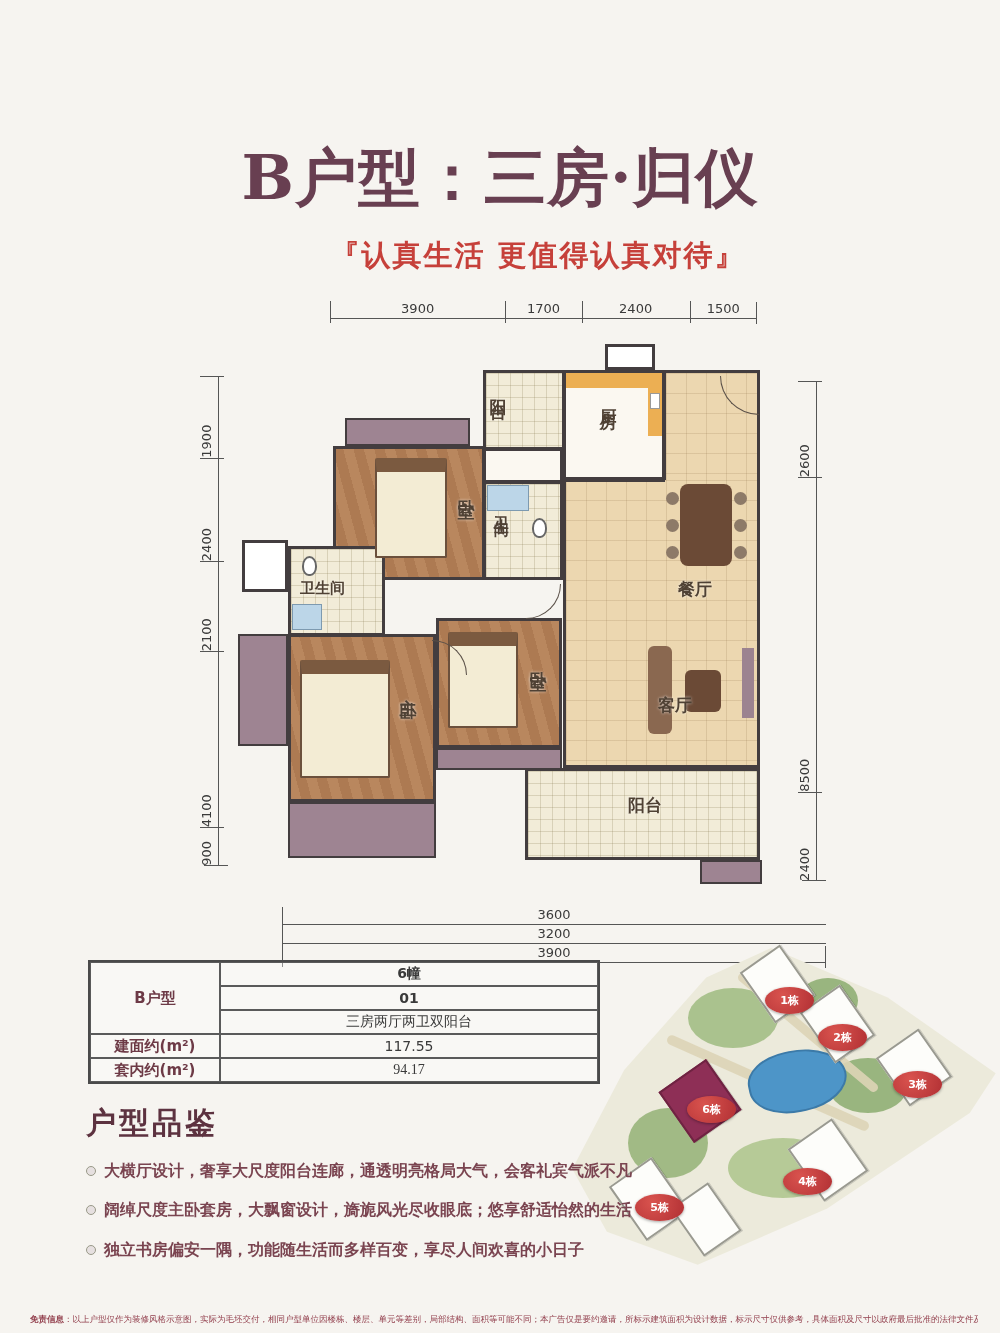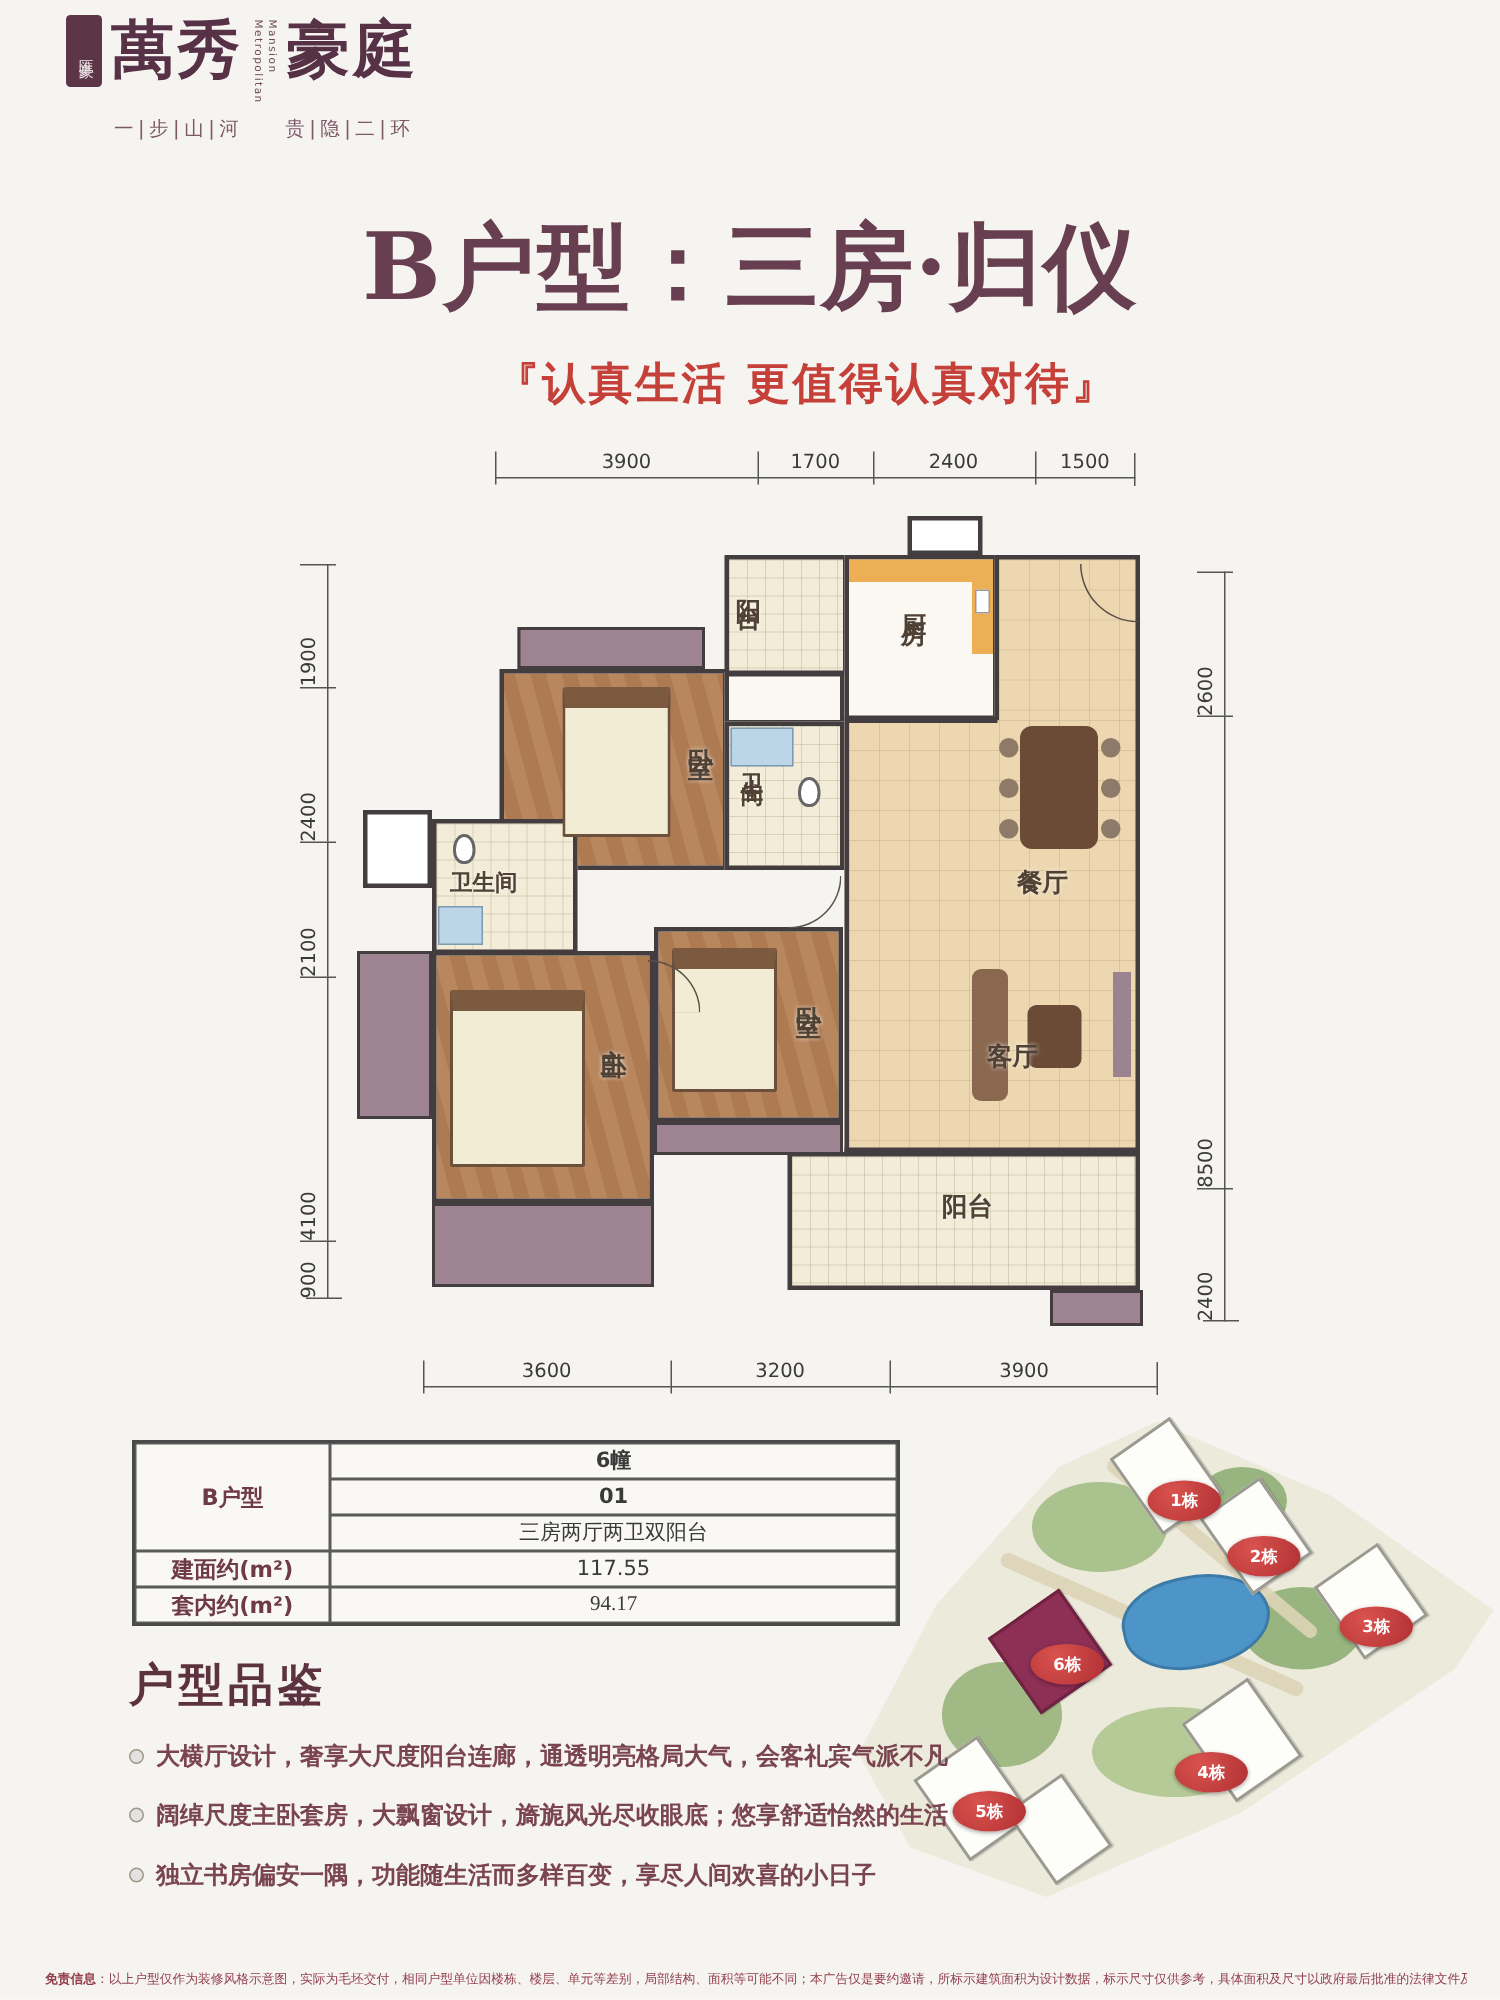--- a/index.html
+++ b/index.html
@@ -96,37 +96,20 @@
   
   .disclaimer{position:absolute;left:30px;top:1314px;width:948px;font-size:8.5px;color:#93404e;
               white-space:nowrap;overflow:hidden;}
   .disclaimer b{font-weight:bold;}
 </style>
 </head>
 <body>
 
 <div class="page">
 
-  <div class="logo">
-    <div class="logo-row">
-      <div class="seal">
-          <span>匯豪</span>
-        </div>
-      <div class="logo-name">萬秀</div>
-      <div class="logo-en">
-        <span>Metropolitan</span>
-        <span>Mansion</span>
-      </div>
-      <div class="logo-name">豪庭</div>
-    </div>
-    <div class="tagline">
-      <span>一|步|山|河</span>
-      <span>贵|隐|二|环</span>
-    </div>
-  </div>
 
   <div class="main-title">B户型：三房·归仪</div>
   <div class="sub-title">『认真生活 更值得认真对待』</div>
 
   <div class="plan">
 
     <div class="dim-h" style="left:150px;top:12px;width:427px;">
       <div class="seg" style="flex-grow:3900">
           <span>3900</span>
         </div>
@@ -161,21 +144,21 @@
       <div class="seg" style="flex-grow:2600">
           <span>2600</span>
         </div>
       <div class="seg" style="flex-grow:8500">
           <span>8500</span>
         </div>
       <div class="seg" style="flex-grow:2400">
           <span>2400</span>
         </div>
     </div>
-    <div class="dim-h" style="left:102px;top:618px;width:490px;">
+    <div class="dim-h" style="left:102px;top:618px;width:544px;flex-direction:column;">
       <div class="seg" style="flex-grow:3600">
           <span>3600</span>
         </div>
       <div class="seg" style="flex-grow:3200">
           <span>3200</span>
         </div>
       <div class="seg" style="flex-grow:3900">
           <span>3900</span>
         </div>
     </div>

